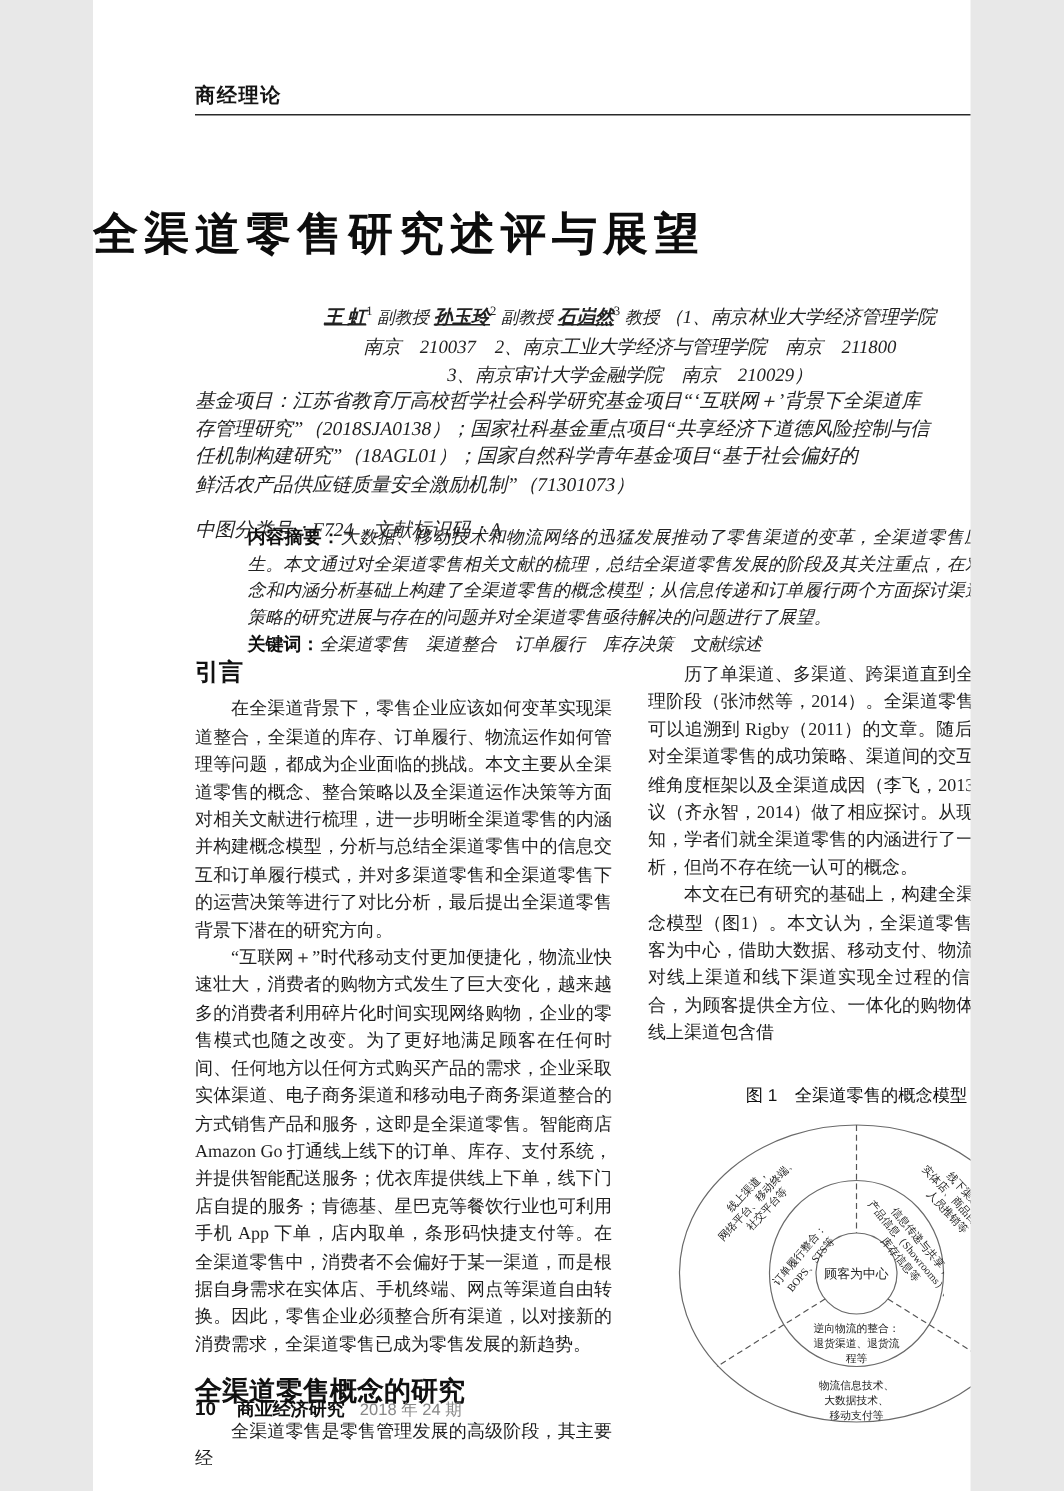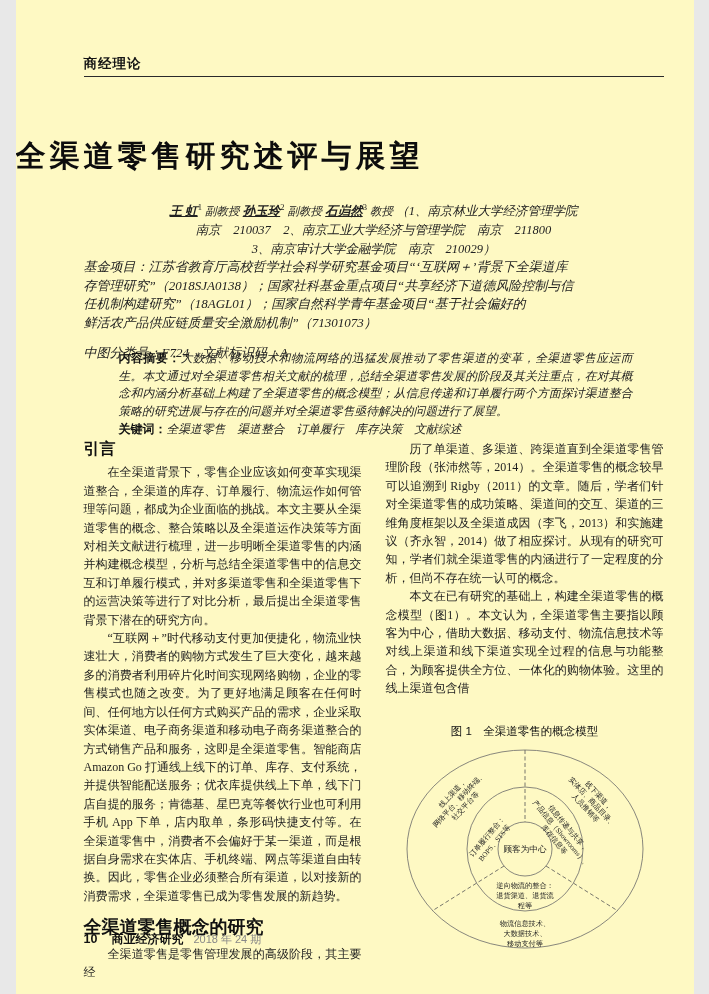--- a/index.html
+++ b/index.html
@@ -1,21 +1,21 @@
 <!DOCTYPE html>
 <html><head>
 <meta charset="utf-8">
 <style>
   * { margin: 0; padding: 0; box-sizing: border-box; }
   html,body { background:#e8e8e8; }
   .page {
     position: relative;
-    width: 678px; height: 994px;
+    width: 585px; height: 994px;
     margin: 0 auto;
-    background: #fef9c3;
+    background: #ffffff;
     color: #1c1c1c;
     font-family: "Liberation Serif", "DejaVu Serif", serif;
     overflow: hidden;
   }
   
   .section-tag {
     position:absolute; left:68px; top:55px;
     font-family:"Liberation Sans","DejaVu Sans",sans-serif;
     font-weight:bold; font-size:13.5px; letter-spacing:1px; color:#151515;
   }

